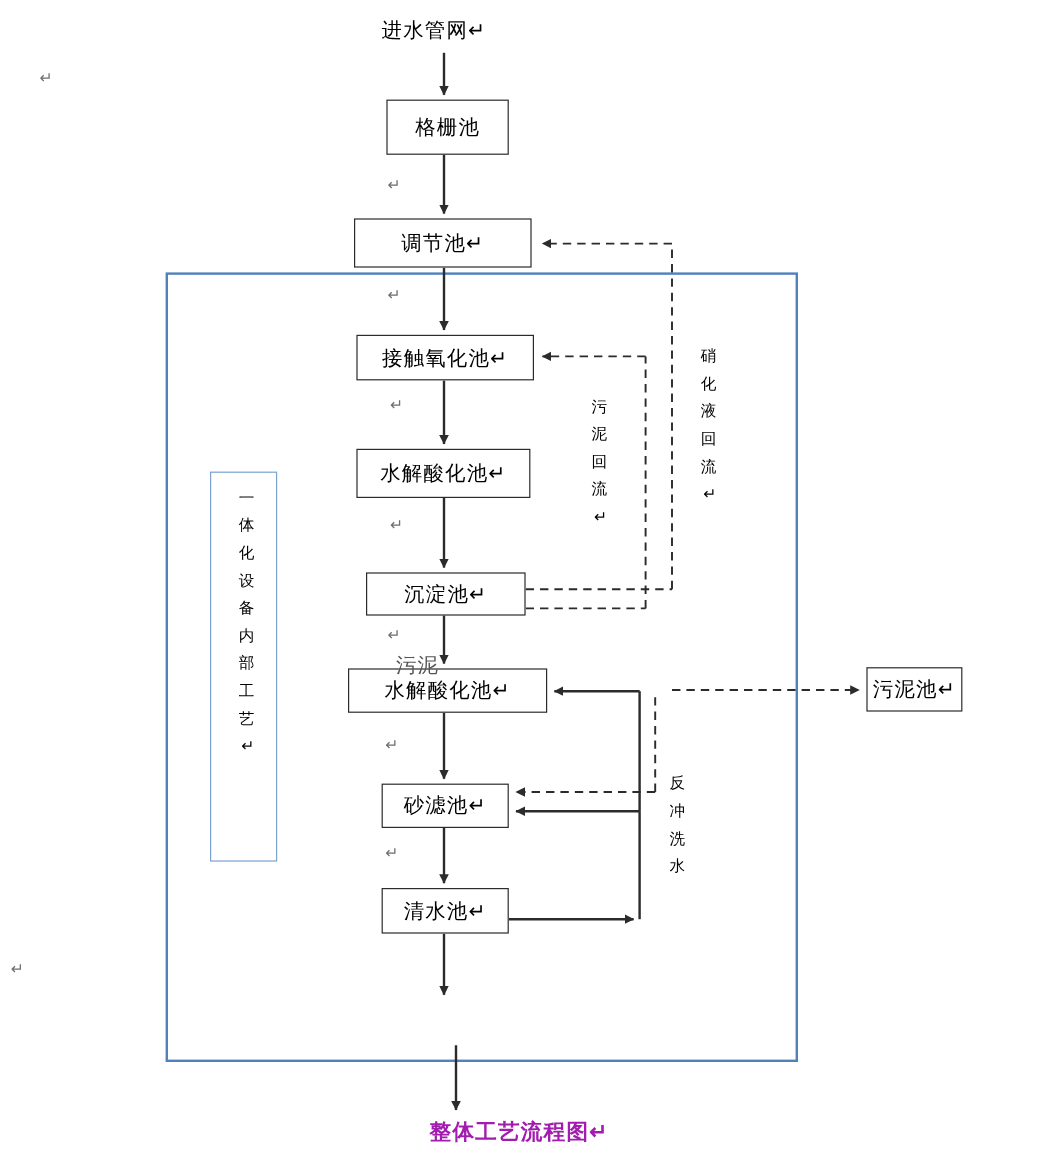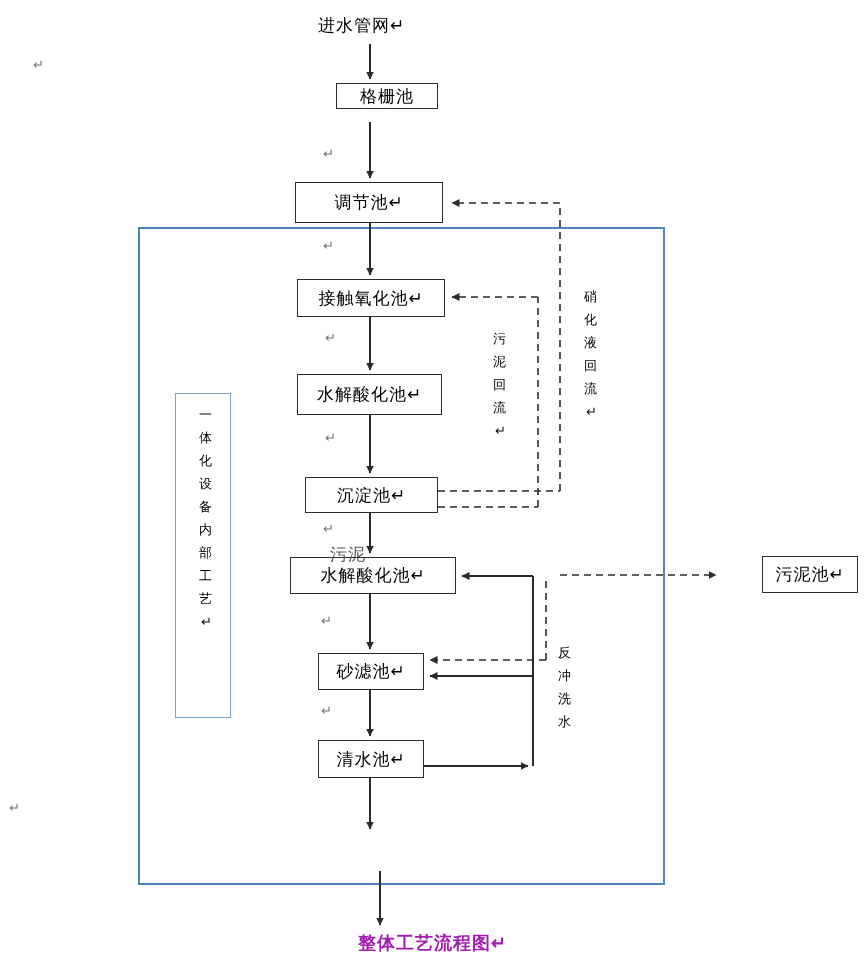--- a/index.html
+++ b/index.html
@@ -127,29 +127,29 @@
 
       <line x1="560" y1="575" x2="716" y2="575" marker-end="url(#arrow)"></line>
 
       <line x1="546" y1="660" x2="430" y2="660" marker-end="url(#arrow)"></line>
       <line x1="546" y1="660" x2="546" y2="576"></line>
     </g>
   </svg>
 
   <div class="plain-text" style="left:318px; top:14px;">进水管网↵</div>
 
-  <div class="node" style="left:336px; top:83px; width:102px; height:26px;">格栅池</div>
+  <div class="node" style="left:322px; top:83px; width:102px; height:46px;">格栅池</div>
   <div class="node" style="left:295px; top:182px; width:148px; height:41px;">调节池↵</div>
   <div class="node" style="left:297px; top:279px; width:148px; height:38px;">接触氧化池↵</div>
   <div class="node" style="left:297px; top:374px; width:145px; height:41px;font-family:Liberation Serif, serif;">水解酸化池↵</div>
   <div class="node" style="left:305px; top:477px; width:133px; height:36px;">沉淀池↵</div>
   <div class="node" style="left:290px; top:557px; width:166px; height:37px;">水解酸化池↵</div>
   <div class="node" style="left:318px; top:653px; width:106px; height:37px;">砂滤池↵</div>
   <div class="node" style="left:318px; top:740px; width:106px; height:38px;">清水池↵</div>
-  <div class="node" style="left:762px; top:556px; width:96px; height:37px;">污泥池↵</div>
+  <div class="node" style="left:722px; top:556px; width:80px; height:37px;">污泥池↵</div>
 
   <div class="vtext" style="left:486px; top:327px;">污泥回流↵</div>
   <div class="vtext" style="left:577px; top:285px;">硝化液回流↵</div>
   <div class="vtext" style="left:551px; top:641px;">反冲洗水</div>
 
   <div class="plain-text" style="left:330px; top:543px; color:#555555;">污泥</div>
 
   <div class="pilcrow" style="left:33px;  top:57px;">↵</div>
   <div class="pilcrow" style="left:323px; top:146px;">↵</div>
   <div class="pilcrow" style="left:323px; top:238px;">↵</div>

